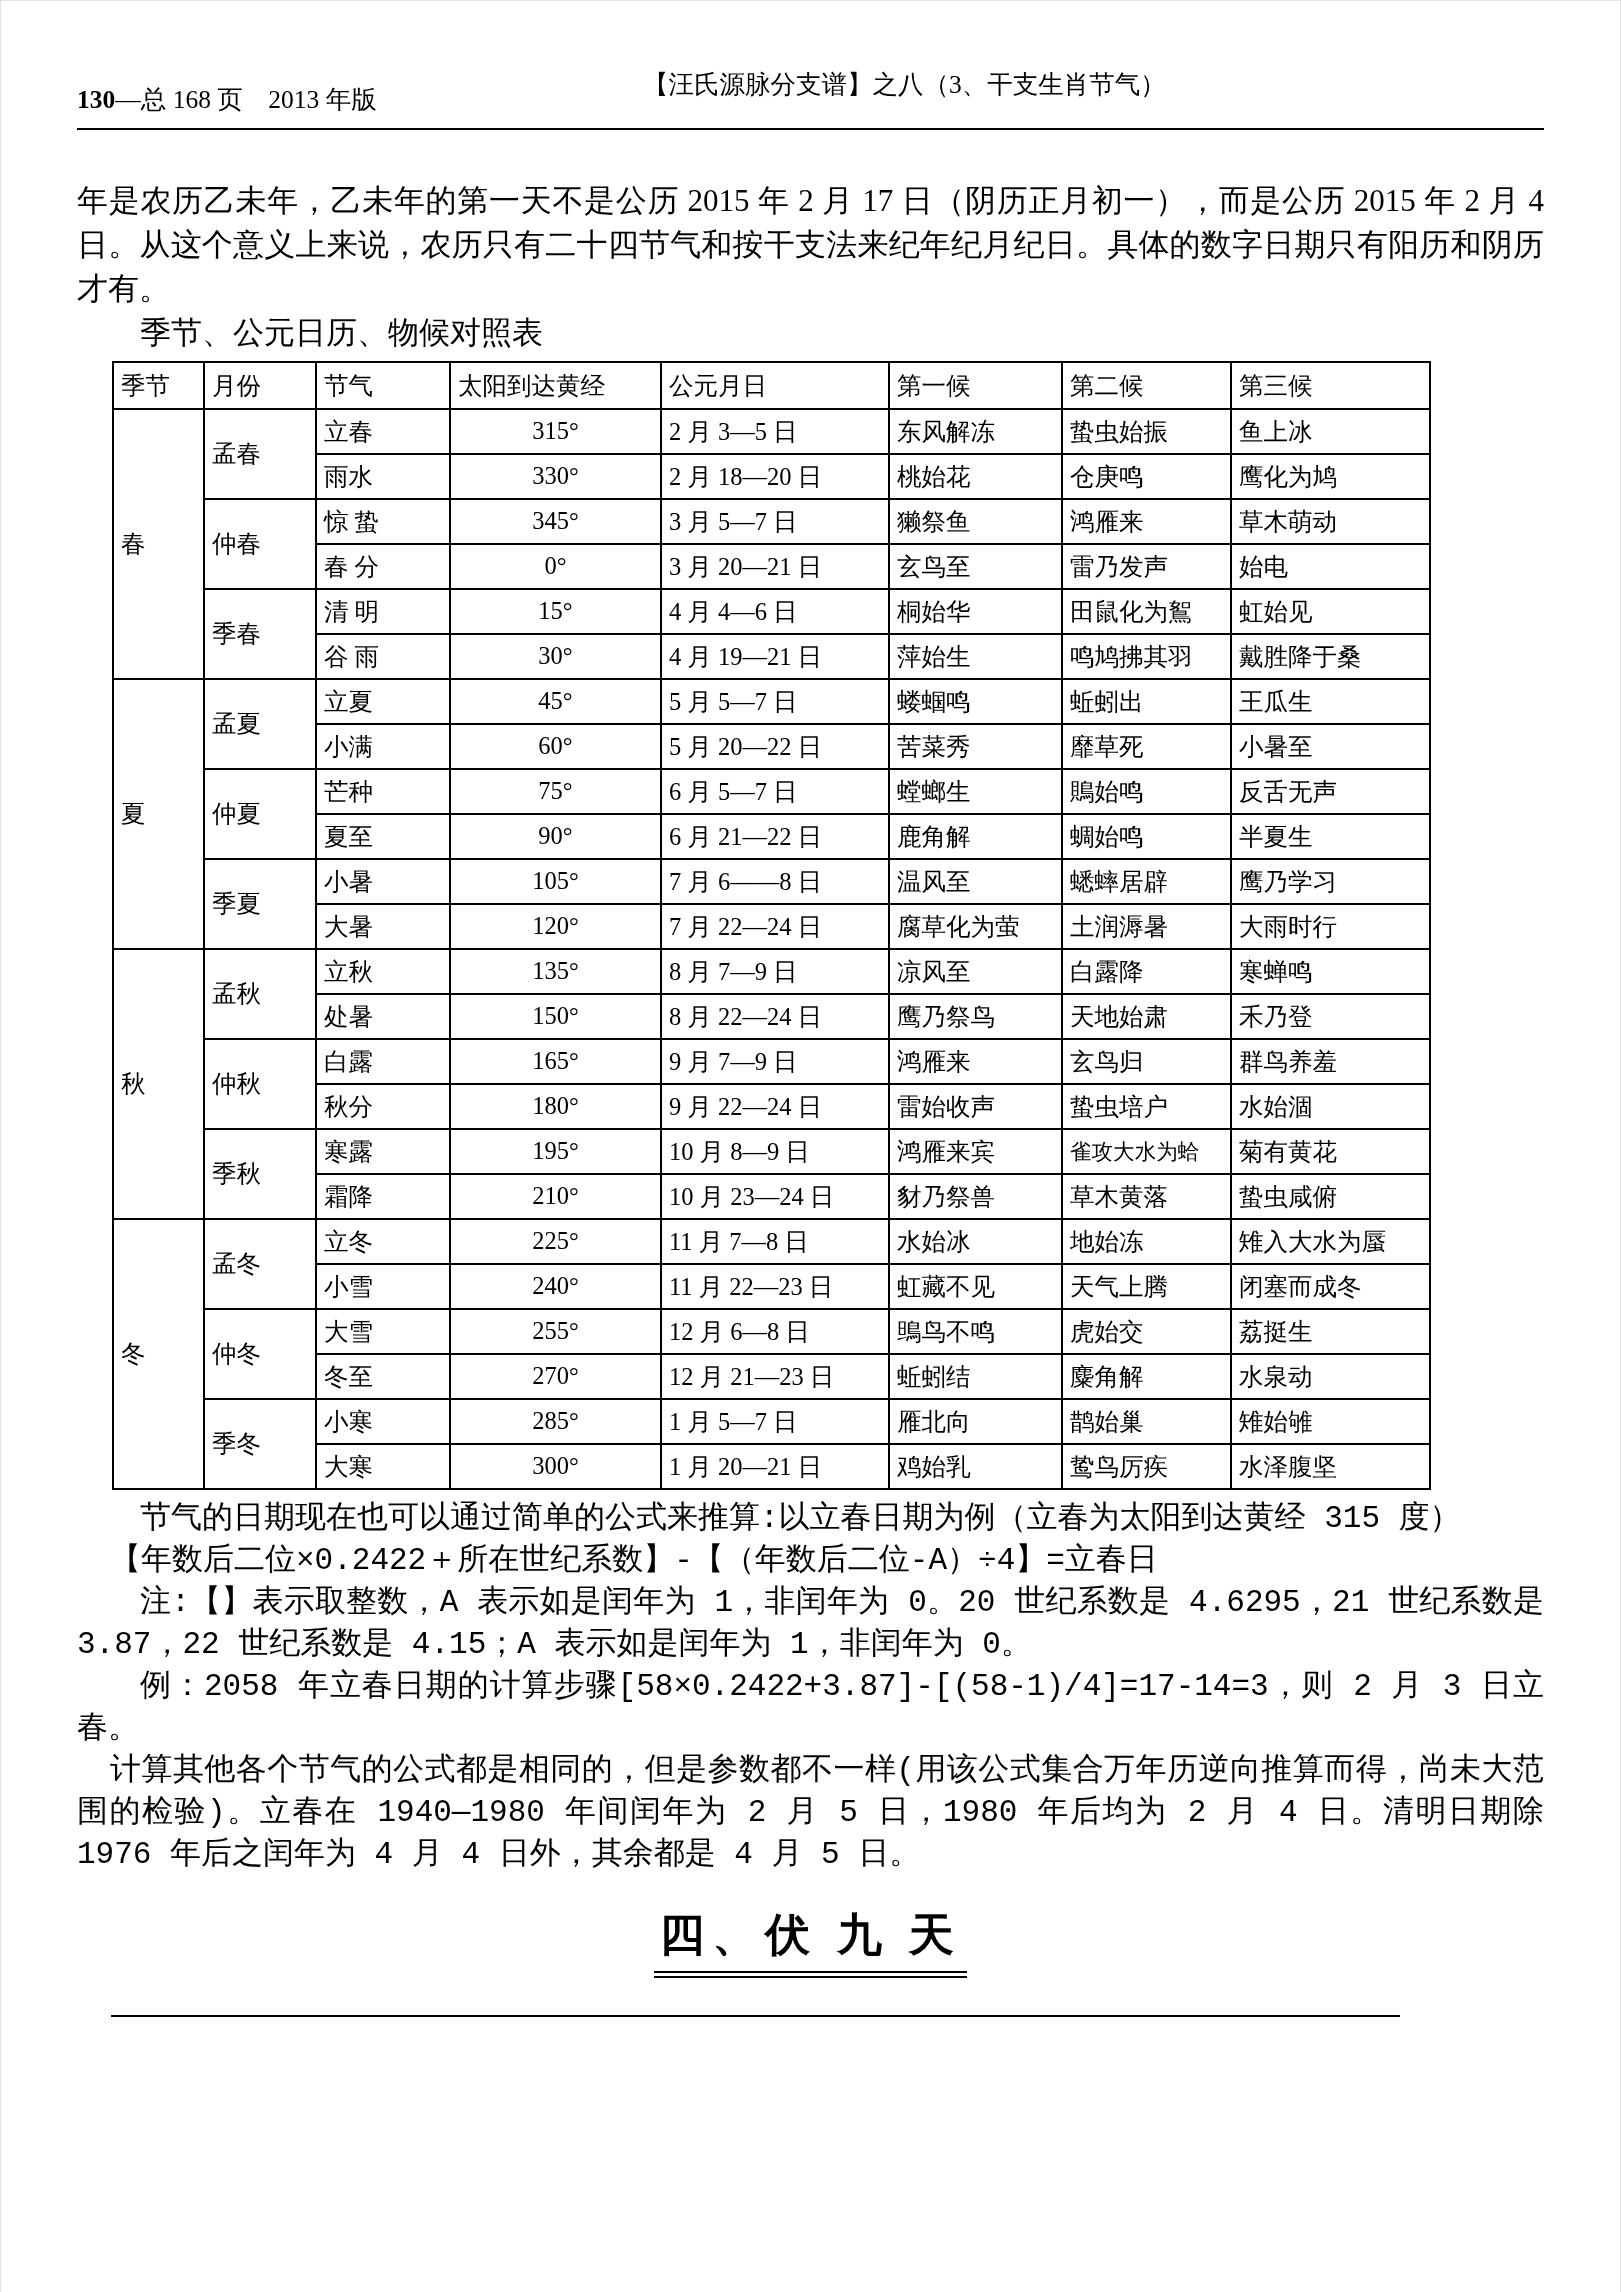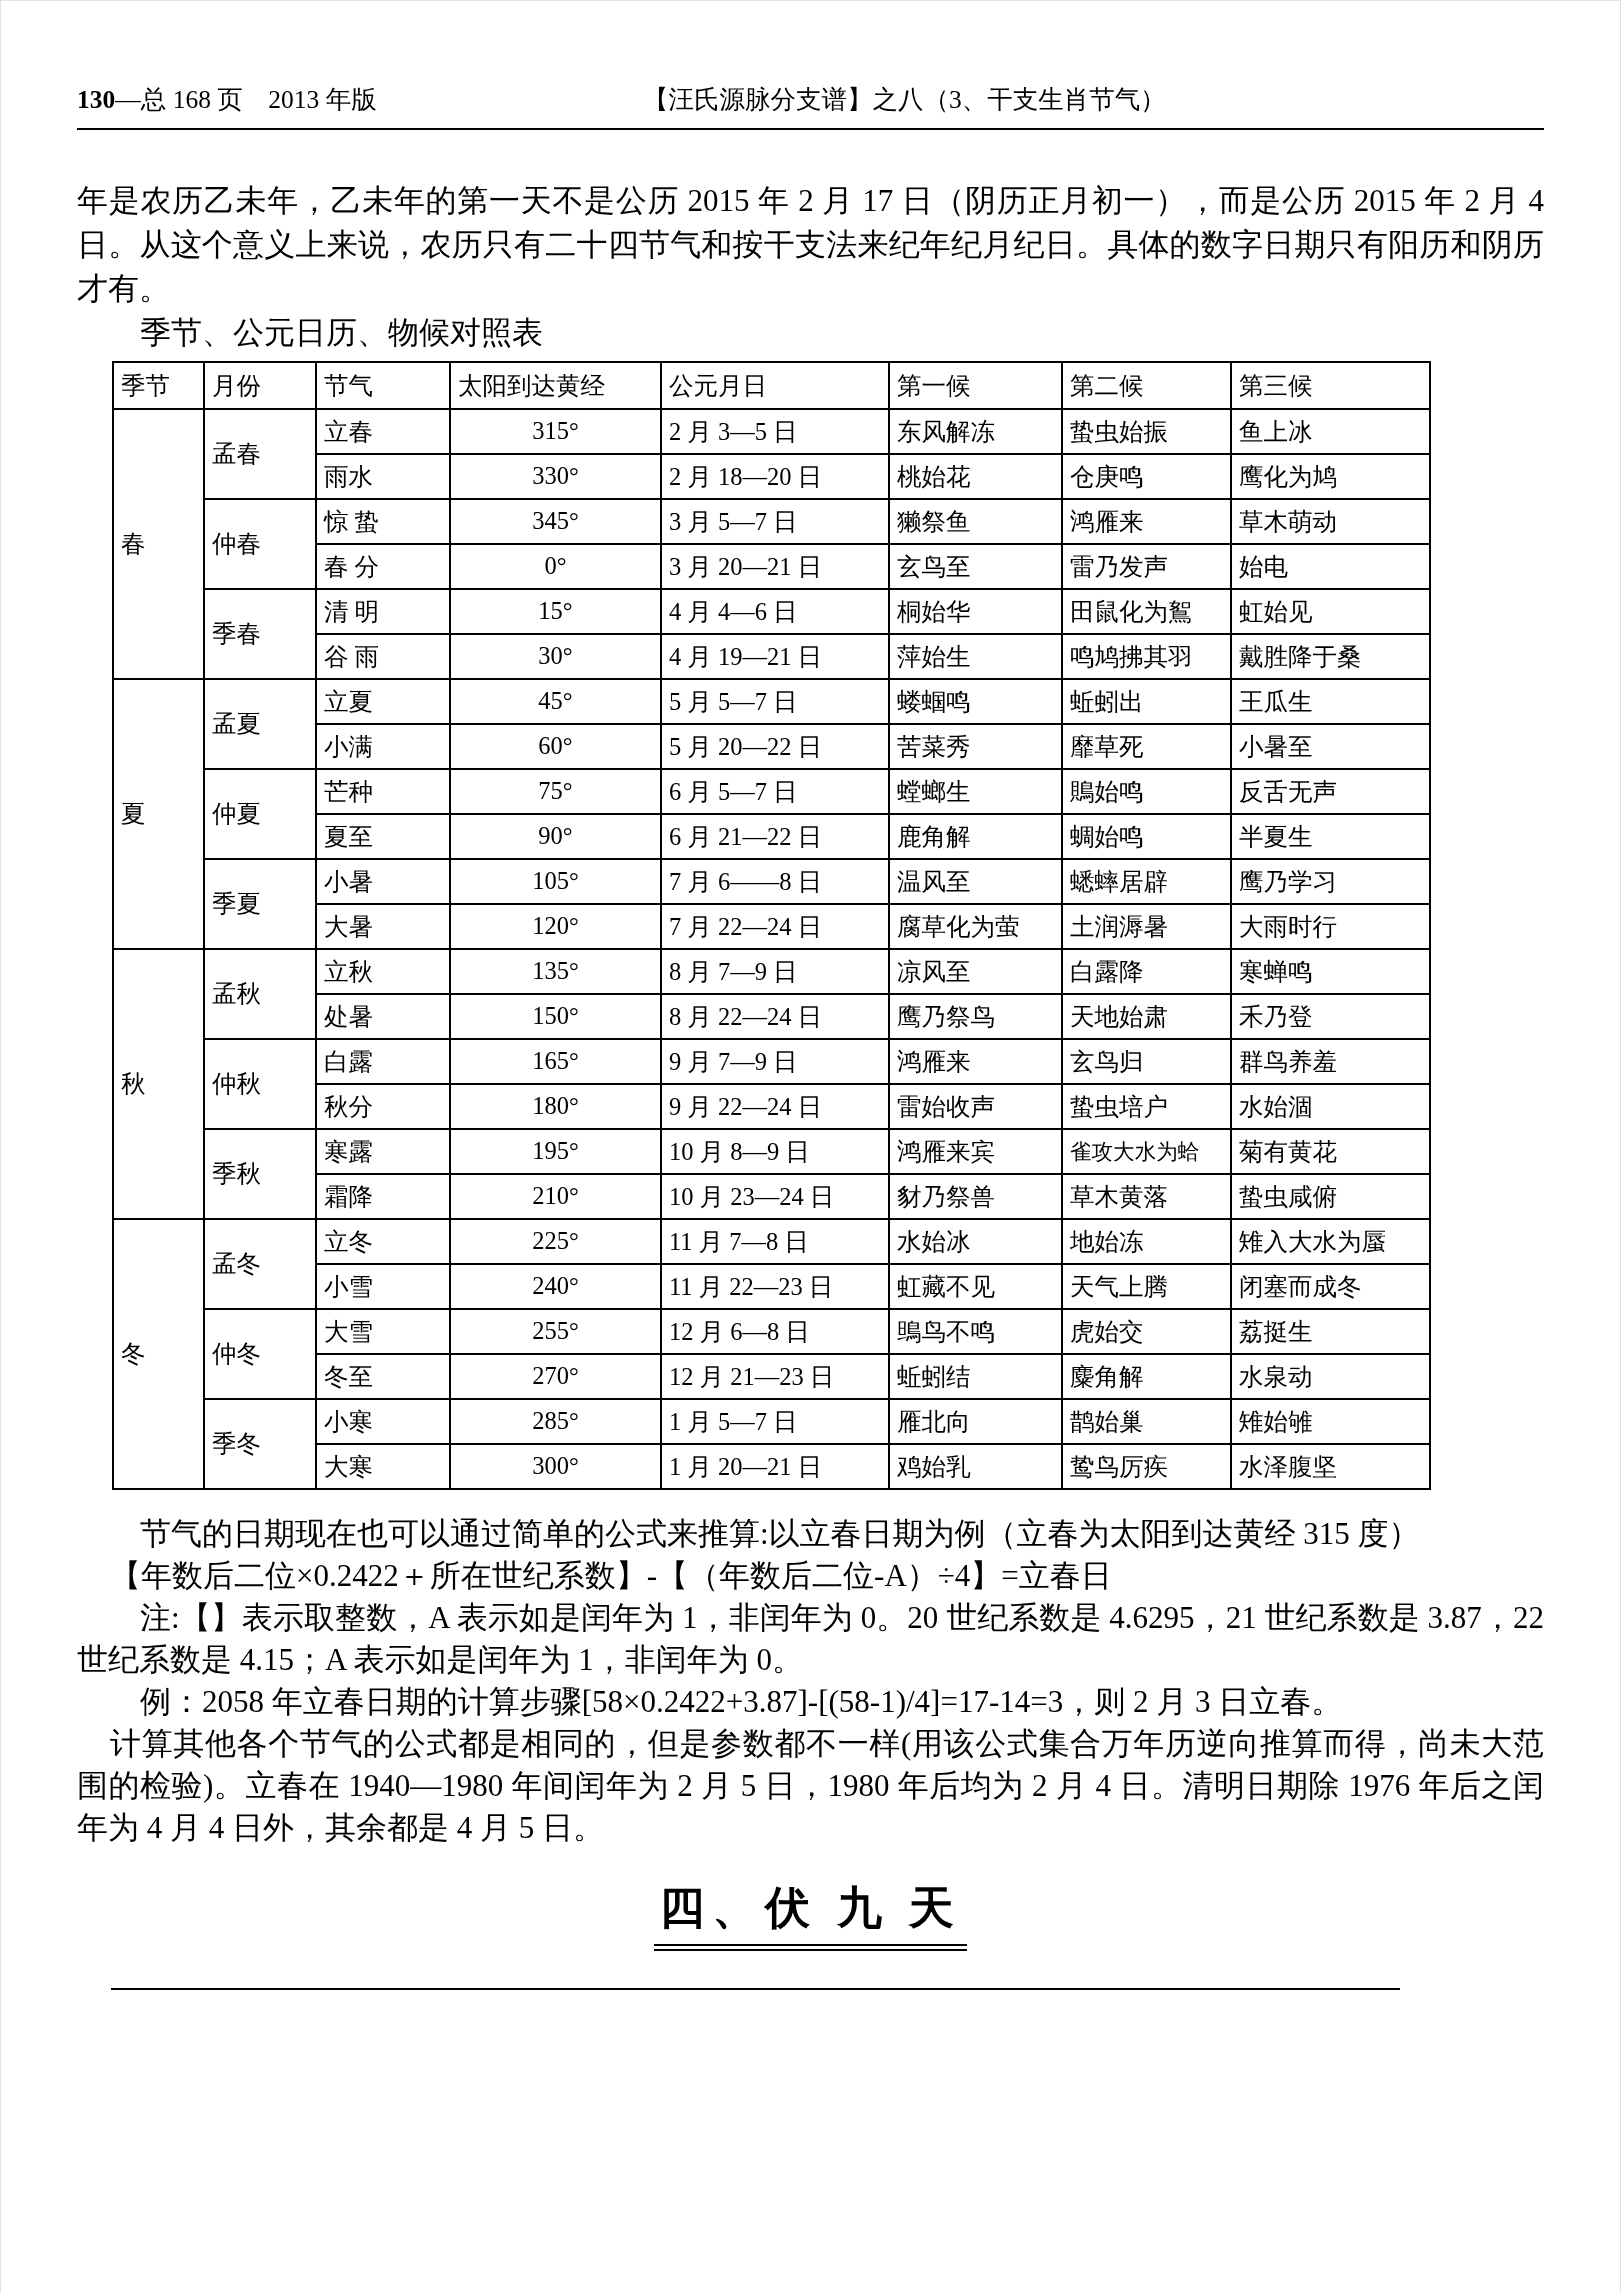--- a/index.html
+++ b/index.html
@@ -6,21 +6,21 @@
   body{
     width:1621px;height:2293px;background:#ffffff;color:#000;
     font-family:"Liberation Serif","DejaVu Serif",serif;
     overflow:hidden;box-sizing:border-box;border:1px solid #e2e2e2;
     position:relative;
   }
   .content{padding:0 76px;}
   
   .pg-header{padding-top:82px;position:relative;font-size:25.5px;line-height:33px;height:33px;}
   .pg-num{font-weight:bold;}
-  .book-title{position:absolute;left:566px;top:82px;text-align:center;}
+  .book-title{position:absolute;left:566px;top:67px;text-align:center;}
   .header-rule{border-bottom:2.9px solid #000;margin-top:11.8px;}
   
   .body-text{font-size:31px;line-height:44px;text-align:justify;margin:0;}
   .tight{line-height:42px;}
   .mt-first{margin-top:49px;}
   .indent2{text-indent:63px;}
   .indent1{text-indent:33px;}
   .table-title{font-size:31px;line-height:44px;margin:0;padding-left:63px;}
   
   table.terms{
@@ -29,21 +29,21 @@
   }
   table.terms th,table.terms td{
     border:2px solid #000;padding:0 6.9px;height:43px;
     font-weight:normal;text-align:left;vertical-align:middle;
     overflow:hidden;white-space:nowrap;
   }
   table.terms th{height:45px;}
   table.terms td.deg{text-align:center;}
   table.terms td.squeeze{font-size:21.6px;}
   
-  .after-table{margin-top:23px;}
+  .after-table{margin-top:8px;font-family:Liberation Mono, monospace;}
   
   .section-heading{text-align:center;margin:29px 0 19.6px;text-decoration:underline;}
   .section-heading span{
     display:inline-block;font-size:45px;font-weight:bold;letter-spacing:7.8px;
     border-bottom:7.8px double #000;padding:0 5.9px 5.9px 5.9px;
   }
   
   .footer-rule{border-top:2.9px solid #000;width:1289px;margin:37px 0 0 34px;}
   .pg-footer{font-size:23.5px;line-height:31px;padding:11.8px 0 0 65px;}
 </style>

